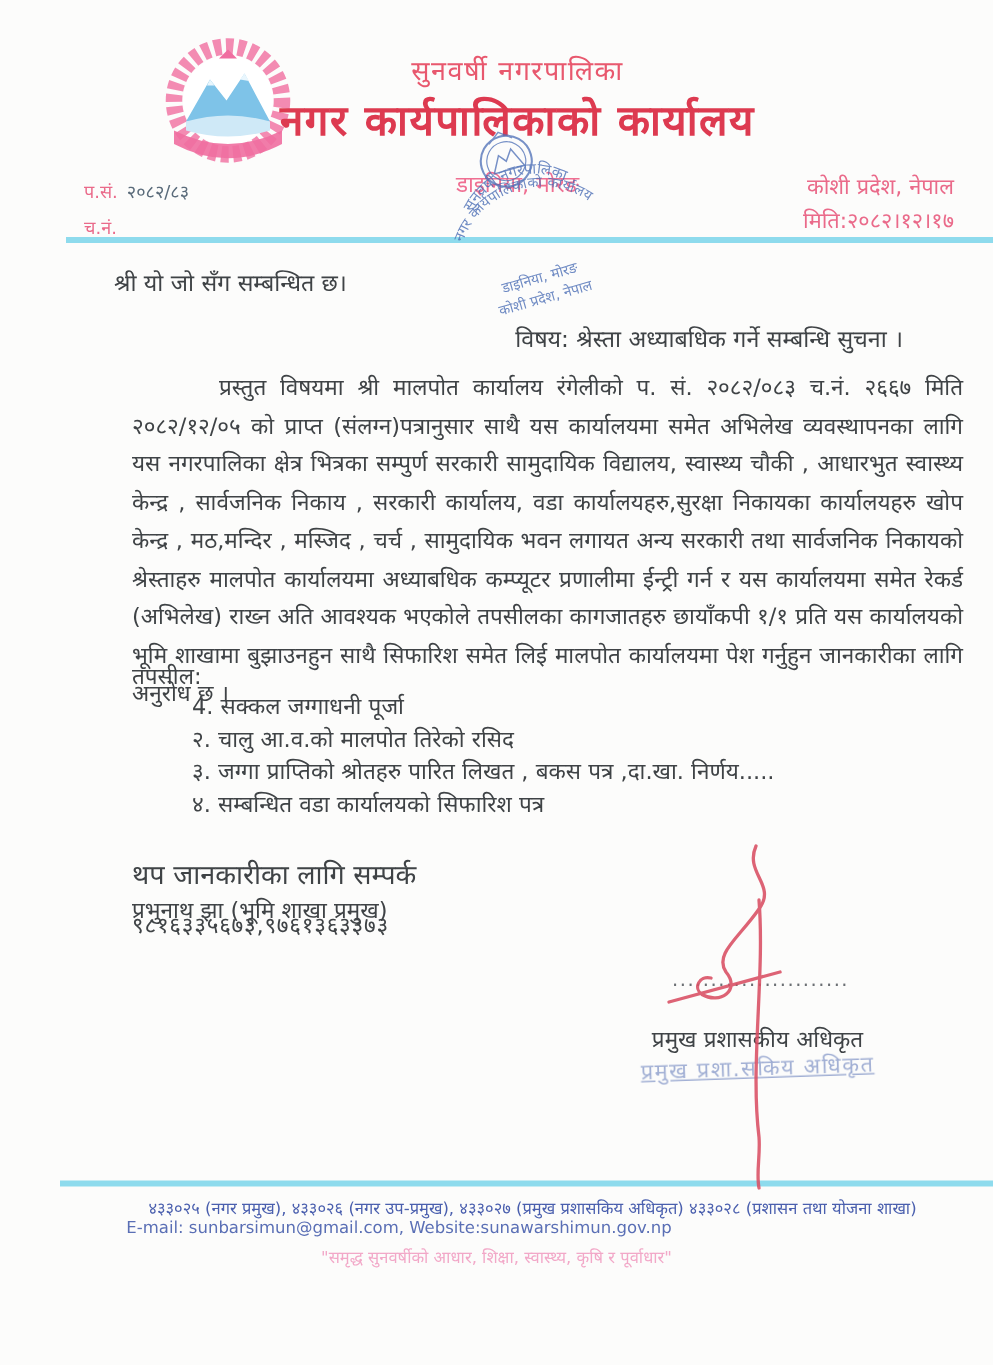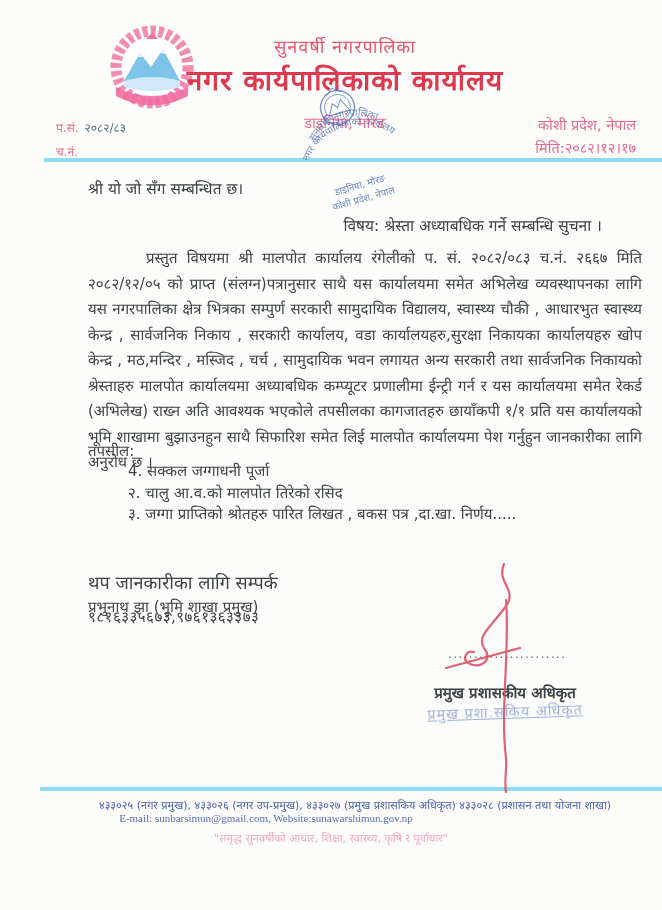--- a/index.html
+++ b/index.html
@@ -24,51 +24,51 @@
   .right-block { right:26px; top:114px; text-align:right; font-size:14.5px;
                  color:#ea6a8a; line-height:23px; }
   .rule-cyan-top { left:44px; top:158px; width:618px; height:4px; background:#8edbed; }
 
   .logo { left:100px; top:25px; width:104px; height:92px; }
 
   .stamp { left:270px; top:78px; width:156px; height:132px;
            transform:rotate(-16deg); opacity:.88; z-index:2; }
 
   
-  .salutation { left:88px; top:177px; font-size:15.5px; color:#3f4346; }
+  .salutation { left:76px; top:177px; font-size:15.5px; color:#3f4346; }
   .subject    { left:0px;  top:214px; width:602px; text-align:right;
                 font-size:15.5px; color:#3f4346; }
   .body-par   { left:88px; top:246px; width:554px; font-size:15px;
                 line-height:25.5px; text-align:justify; text-indent:58px;
                 color:#3f4346; }
   .annex-head { left:88px;  top:440px; font-size:15px; color:#3f4346; }
   .annex-list { left:128px; top:461px; font-size:15px; color:#3f4346; }
   .annex-list div { height:21.6px; line-height:21.6px; }
   .contact-1  { left:88px; top:570px; font-size:18px; color:#3f4346; }
   .contact-2  { left:88px; top:596px; font-size:15px; color:#3f4346; }
   .contact-3  { left:88px; top:606px; font-size:15px; color:#3f4346; letter-spacing:.5px; }
 
   
   .sig-svg    { left:420px; top:560px; width:160px; height:240px; z-index:3; }
   .sig-dots   { left:448px; top:646px; width:118px; font-size:13px; color:#6b6f73;
                 letter-spacing:1px; overflow:hidden; white-space:nowrap; }
   .sig-name   { left:400px; top:661px; width:210px; text-align:center;
                 font-size:15px; color:#3f4346; }
   .sig-title  { left:390px; top:682px; width:230px; text-align:center;
-                font-size:15px; color:#3f4346;font-weight:bold; }
+                font-size:15px; color:#3f4346; }
   .sig-impression { left:400px; top:701px; width:210px; text-align:center;
                 font-size:14.5px; color:rgba(62,92,170,.48); transform:rotate(-2deg);
                 filter:blur(.4px); letter-spacing:1px; text-decoration:underline; }
 
   
   .rule-cyan-bottom { left:40px; top:787px; width:622px; height:4px; background:#8edbed; }
   .foot-phones { left:0; top:797px; width:662px; text-align:center;
                  font-size:11px; color:#4a5fae;padding-left:48px; }
   .foot-mail   { left:0; top:812px; width:532px; text-align:center;
-                 font-size:11px; color:#5a6fb5;font-family:Liberation Serif, serif; }
+                 font-size:11px; color:#5a6fb5; }
   .foot-slogan { left:0; top:830px; width:662px; text-align:center;
                  font-size:11px; color:#f2a8c8; }
 </style>
 </head>
 <body>
 
 <div class="page">
 
   <svg class="abs logo" viewBox="0 0 104 92">
     <circle cx="52" cy="42" r="36" fill="none" stroke="#f06ea0" stroke-width="11" stroke-dasharray="5 3" opacity="0.8"></circle>
@@ -119,20 +119,21 @@
 
   <div class="abs salutation">श्री यो जो सँग सम्बन्धित छ।</div>
   <div class="abs subject">विषय: श्रेस्ता अध्याबधिक गर्ने सम्बन्धि सुचना ।</div>
   <div class="abs body-par">प्रस्तुत विषयमा श्री मालपोत कार्यालय रंगेलीको प. सं. २०८२/०८३ च.नं. २६६७ मिति २०८२/१२/०५ को प्राप्त (संलग्न)पत्रानुसार साथै यस कार्यालयमा समेत अभिलेख व्यवस्थापनका लागि यस नगरपालिका क्षेत्र भित्रका सम्पुर्ण सरकारी सामुदायिक विद्यालय, स्वास्थ्य चौकी , आधारभुत स्वास्थ्य केन्द्र , सार्वजनिक निकाय , सरकारी कार्यालय, वडा कार्यालयहरु,सुरक्षा निकायका कार्यालयहरु खोप केन्द्र , मठ,मन्दिर , मस्जिद , चर्च , सामुदायिक भवन लगायत अन्य सरकारी तथा सार्वजनिक निकायको श्रेस्ताहरु मालपोत कार्यालयमा अध्याबधिक कम्प्यूटर प्रणालीमा ईन्ट्री गर्न र यस कार्यालयमा समेत रेकर्ड (अभिलेख) राख्न अति आवश्यक भएकोले तपसीलका कागजातहरु छायाँकपी १/१ प्रति यस कार्यालयको भूमि शाखामा बुझाउनहुन साथै सिफारिश समेत लिई मालपोत कार्यालयमा पेश गर्नुहुन जानकारीका लागि अनुरोध छ ।</div>
 
   <div class="abs annex-head">तपसील:</div>
   <div class="abs annex-list">
     <div>4. सक्कल जग्गाधनी पूर्जा</div>
     <div>२. चालु आ.व.को मालपोत तिरेको रसिद</div>
     <div>३. जग्गा प्राप्तिको श्रोतहरु पारित लिखत , बकस पत्र ,दा.खा. निर्णय.....</div>
+    <div>४. सम्बन्धित वडा कार्यालयको सिफारिश पत्र</div>
   </div>
 
   <div class="abs contact-1">थप जानकारीका लागि सम्पर्क</div>
   <div class="abs contact-2">प्रभुनाथ झा (भूमि शाखा प्रमुख)</div>
   <div class="abs contact-3">९८१६३३५६७३,९७६१३६३३७३</div>
 
   <svg class="abs sig-svg" viewBox="0 0 160 240">
     <g stroke="#d94f63" stroke-width="2.2" fill="none" opacity="0.88" stroke-linecap="round">
       <path d="M84,4 C76,22 98,30 86,46 C72,66 56,76 64,88 C74,100 60,110 48,103 C42,99 46,90 54,92"></path>
       <path d="M26,108 L100,88"></path>

